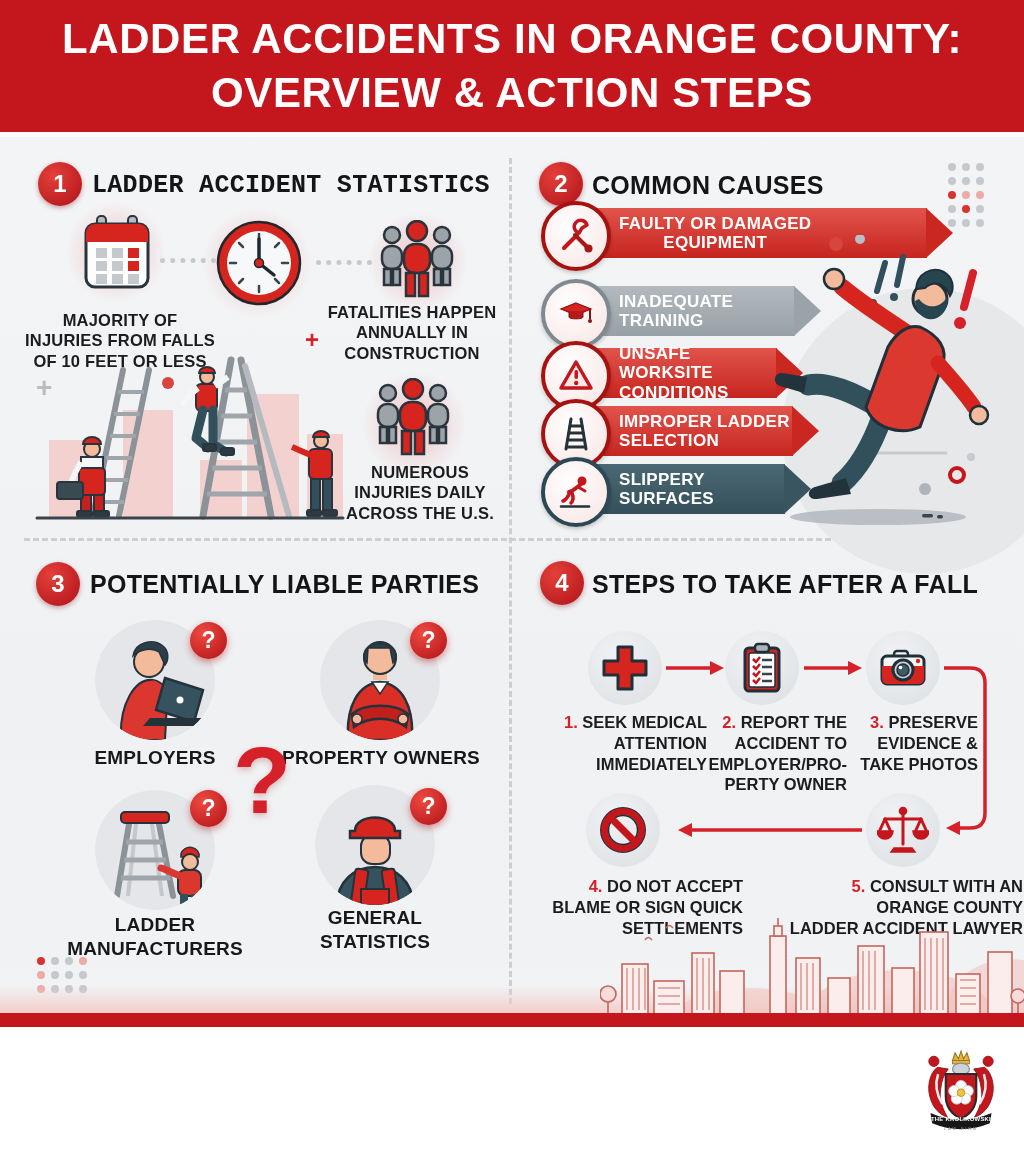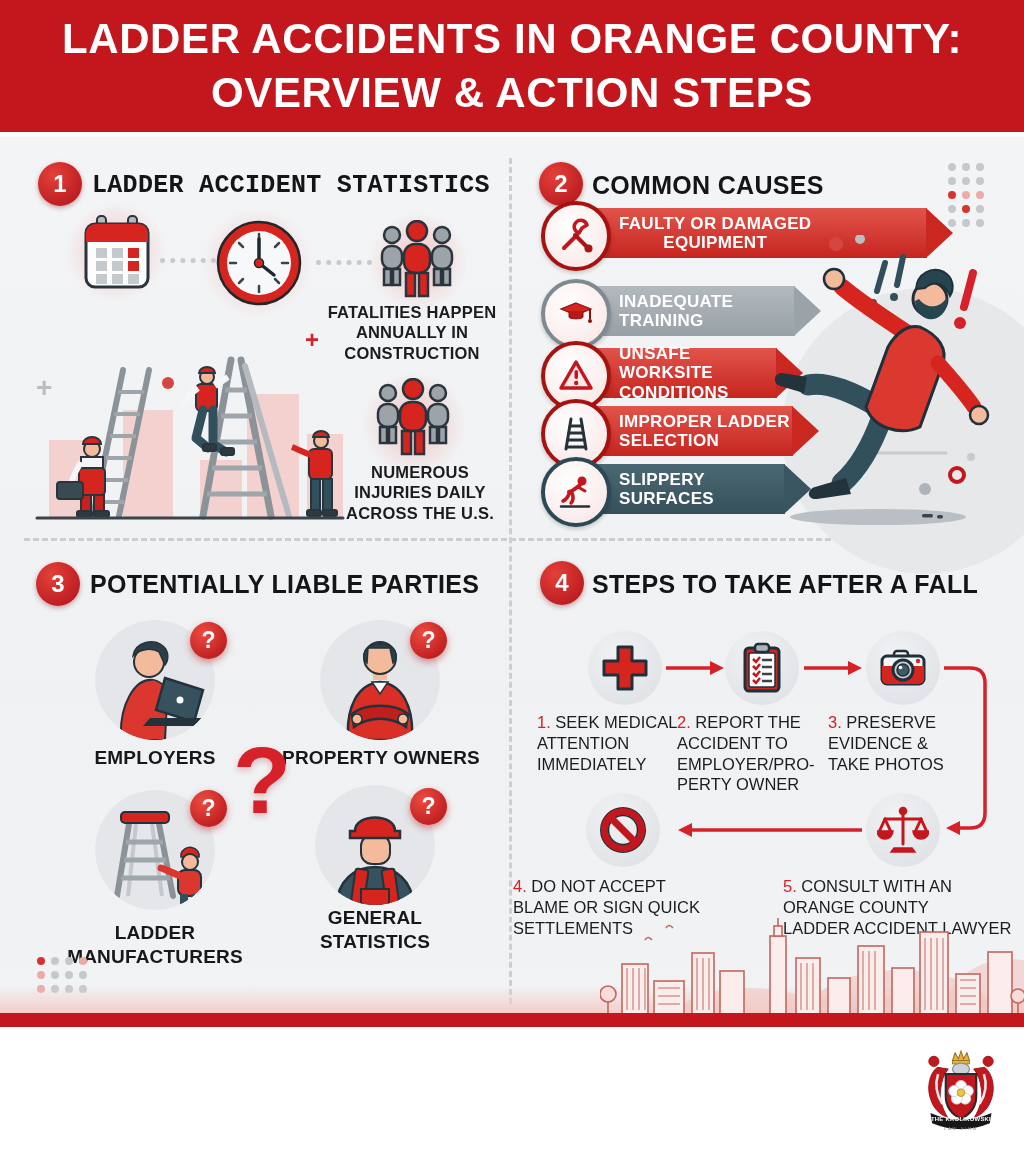--- a/index.html
+++ b/index.html
@@ -50,21 +50,21 @@
   
   .avatar{position:absolute;border-radius:50%;}
   .qb{position:absolute;width:37px;height:37px;border-radius:50%;z-index:2;
     background:radial-gradient(circle at 35% 30%,#EE4A41,#B01117);color:#fff;display:flex;align-items:center;
     justify-content:center;font-weight:800;font-size:23px;box-shadow:0 3px 7px rgba(180,20,20,.45);}
   .party{position:absolute;text-align:center;font-weight:800;font-size:19px;line-height:1.25;color:#17181A;letter-spacing:.2px;}
   .bigq{position:absolute;font-size:95px;font-weight:800;color:#D6212A;text-shadow:0 3px 6px rgba(160,20,20,.25);}
   
   .step-circle{position:absolute;width:74px;height:74px;border-radius:50%;
     background:radial-gradient(circle at 40% 32%,#F0F2F4,#DCDFE3);display:flex;align-items:center;justify-content:center;}
-  .step-label{position:absolute;text-align:left;font-weight:400;font-size:16.5px;line-height:1.26;color:#1B1C1E;}
+  .step-label{position:absolute;text-align:right;font-weight:700;font-size:16.5px;line-height:1.26;color:#1B1C1E;}
   .rednum{color:#D6212A;}
   
   .pinkstrip{position:absolute;left:0;top:986px;width:1024px;height:27px;
     background:linear-gradient(180deg,rgba(247,216,212,0),#F2CEC9);}
   .redband{position:absolute;left:0;top:1013px;width:1024px;height:14px;background:#C4161D;}
   .footer{position:absolute;left:0;top:1027px;width:1024px;height:127px;background:#FFFFFF;}
 </style>
 </head>
 <body>
 
@@ -138,20 +138,25 @@
         <rect x="65" y="49" width="7" height="16"></rect>
     </g>
     <g fill="#D6241F" stroke="#2A343C" stroke-width="2.5">
       <circle cx="39" cy="11" r="10"></circle>
         <rect x="26" y="24" width="26" height="29" rx="11"></rect>
       <rect x="28" y="53" width="9" height="23"></rect>
         <rect x="41" y="53" width="9" height="23"></rect>
     </g>
   </svg>
 
+  <div class="cap" style="left:18px;top:310px;width:204px;">
+    <div>MAJORITY OF</div>
+    <div>INJURIES FROM FALLS</div>
+    <div>OF 10 FEET OR LESS</div>
+  </div>
 
   <div class="cap" style="left:322px;top:302px;width:180px;">
     <div>FATALITIES HAPPEN</div>
     <div>ANNUALLY IN</div>
     <div>CONSTRUCTION</div>
   </div>
 
   <div class="plus" style="left:305px;top:326px;font-size:24px;">+</div>
   <div class="plus gray" style="left:36px;top:372px;font-size:28px;">+</div>
   <div class="deco-dot" style="left:162px;top:377px;width:12px;height:12px;background:#D6453F;"></div>
@@ -490,21 +495,21 @@
       <rect x="46" y="50" width="29" height="29" rx="11" fill="#F3BA9C" stroke="#24323B" stroke-width="2"></rect>
       <path d="M40,46 C40,28 80,28 80,46 L85,46 L85,53 L35,53 L35,46 Z" fill="#D6241F" stroke="#24323B" stroke-width="2.5"></path>
       <path d="M22,120 C22,96 40,82 60,82 C80,82 98,96 98,120 Z" fill="#35525E" stroke="#24323B" stroke-width="2.5"></path>
       <rect x="38" y="84" width="13" height="38" rx="3" transform="rotate(8 44 103)" fill="#D6241F" stroke="#24323B" stroke-width="2"></rect>
       <rect x="69" y="84" width="13" height="38" rx="3" transform="rotate(-8 76 103)" fill="#D6241F" stroke="#24323B" stroke-width="2"></rect>
       <rect x="46" y="104" width="28" height="18" fill="#D6241F" stroke="#24323B" stroke-width="2"></rect>
     </g>
   </svg>
   <div class="qb" style="left:410px;top:788px;">?</div>
 
-  <div class="party" style="left:55px;top:913px;width:200px;margin-top:8px;">
+  <div class="party" style="left:55px;top:913px;width:200px;">
     <div>LADDER</div>
     <div>MANUFACTURERS</div>
   </div>
   <div class="party" style="left:275px;top:906px;width:200px;">
     <div>GENERAL</div>
     <div>STATISTICS</div>
   </div>
 
   <div class="dgrid four" style="left:37px;top:957px;">
     <span class="r"></span>

